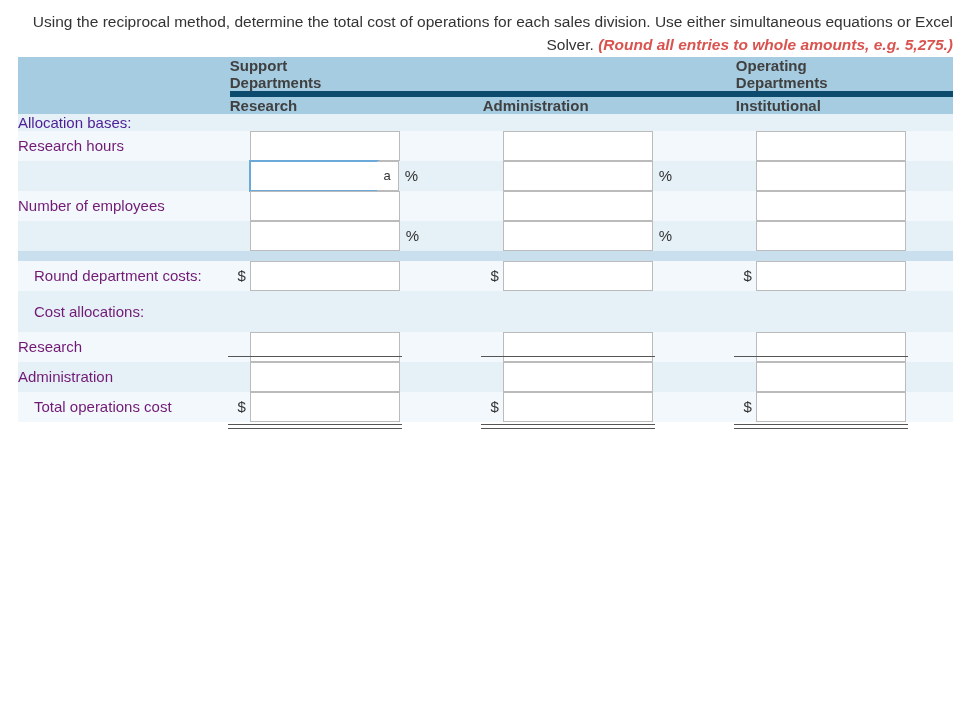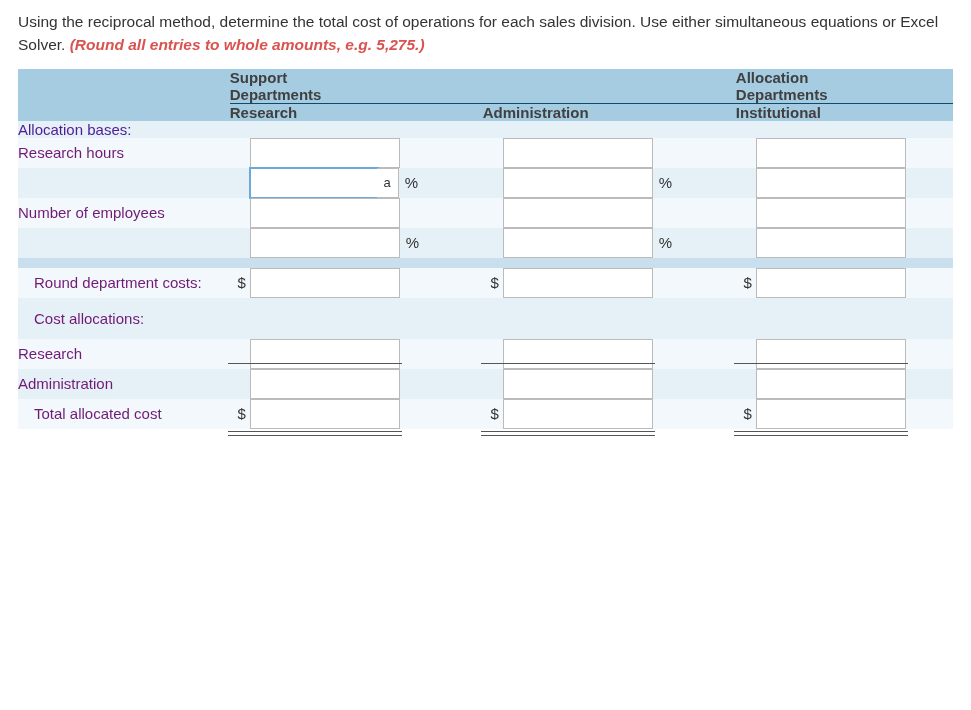--- a/index.html
+++ b/index.html
@@ -8,21 +8,21 @@
     padding: 10px 18px;
     font-family: "Segoe UI", Arial, sans-serif;
     font-size: 15px;
     color: #333;
     width: 971px;
   }
   .question-text {
     font-size: 15.5px;
     line-height: 1.5;
     color: #333;
-    margin-bottom: 12px;
+    text-align: right;
   }
   .red-italic {
     color: #d9534f;
     font-style: italic;
     font-weight: 600;
   }
   table.grid {
     border-collapse: collapse;
     width: 100%;
   }
@@ -33,21 +33,21 @@
   }
   .hdr-band {
     background: #a6cce2;
   }
   .hdr-band td {
     padding: 10px 14px;
     font-weight: 600;
     color: #404040;
   }
   .underline-cell {
-    border-bottom: 1px solid #0c4a6e;
+    border-bottom: 6px solid #0c4a6e;
   }
   .row-alloc-bases td {
     background: #e6f0f7;
     padding: 14px 16px;
     font-weight: 400;
     color: #4c1d95;
   }
   .row-light td  { background: #f3f8fc; }
   .row-mid td    { background: #e6f0f7; }
   .row-sep td    { background: #c9dfed; height: 10px; padding:0; }
@@ -141,21 +141,21 @@
   <col style="width:260px">
   <col style="width:260px">
   <col style="width:220px">
 </colgroup>
 
 <tbody>
       <tr class="hdr-band">
   <td></td>
   <td><span>Support</span></td>
   <td></td>
-  <td><span>Allocation</span></td>
+  <td><span>Operating</span></td>
 </tr>
 <tr class="hdr-band">
   <td></td>
   <td class="underline-cell" colspan="2"><span>Departments</span></td>
   <td class="underline-cell"><span>Departments</span></td>
 </tr>
 <tr class="hdr-band">
   <td></td>
   <td><span>Research</span></td>
   <td><span>Administration</span></td>
@@ -219,20 +219,20 @@
 </tr>
 
 <tr class="row-mid">
   <td class="label-cell"><span>Administration</span></td>
   <td class="val-cell"><span class="prefix"></span><span class="bar-single"><input class="field" style=""></span><span class="suffix"></span></td>
   <td class="val-cell"><span class="prefix"></span><span class="bar-single"><input class="field" style=""></span><span class="suffix"></span></td>
   <td class="val-cell"><span class="prefix"></span><span class="bar-single"><input class="field" style=""></span><span class="suffix"></span></td>
 </tr>
 
 <tr class="row-light">
-  <td class="label-cell noindent"><span>Total allocated cost</span></td>
+  <td class="label-cell noindent"><span>Total operations cost</span></td>
   <td class="val-cell"><span class="prefix">$</span><span class="bar-double"><input class="field" style=""></span><span class="suffix"></span></td>
   <td class="val-cell"><span class="prefix">$</span><span class="bar-double"><input class="field" style=""></span><span class="suffix"></span></td>
   <td class="val-cell"><span class="prefix">$</span><span class="bar-double"><input class="field" style=""></span><span class="suffix"></span></td>
 </tr>
 
 </tbody>
   </table>
 
 </body></html>

